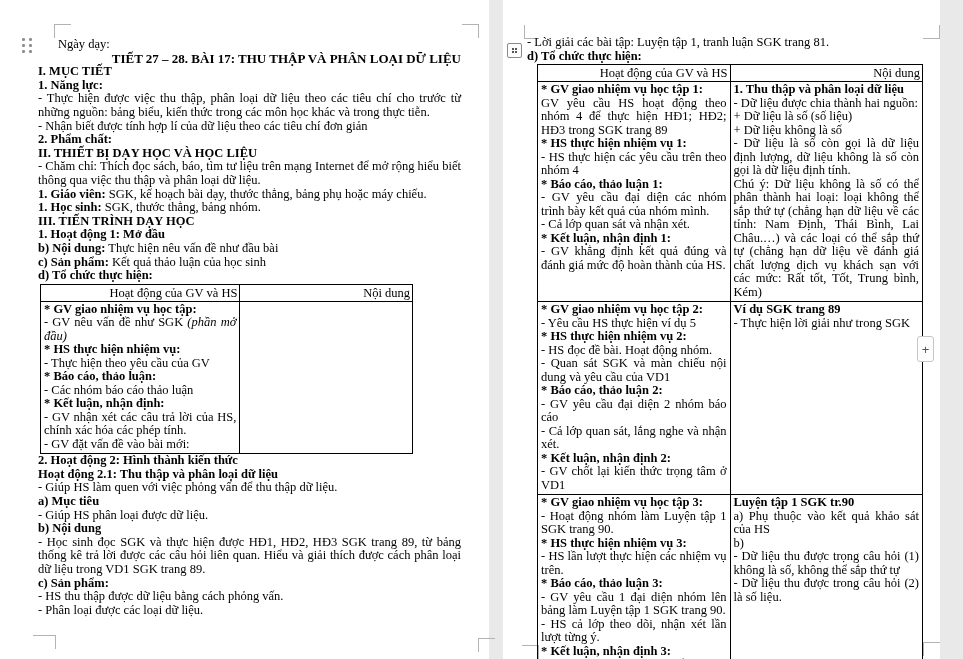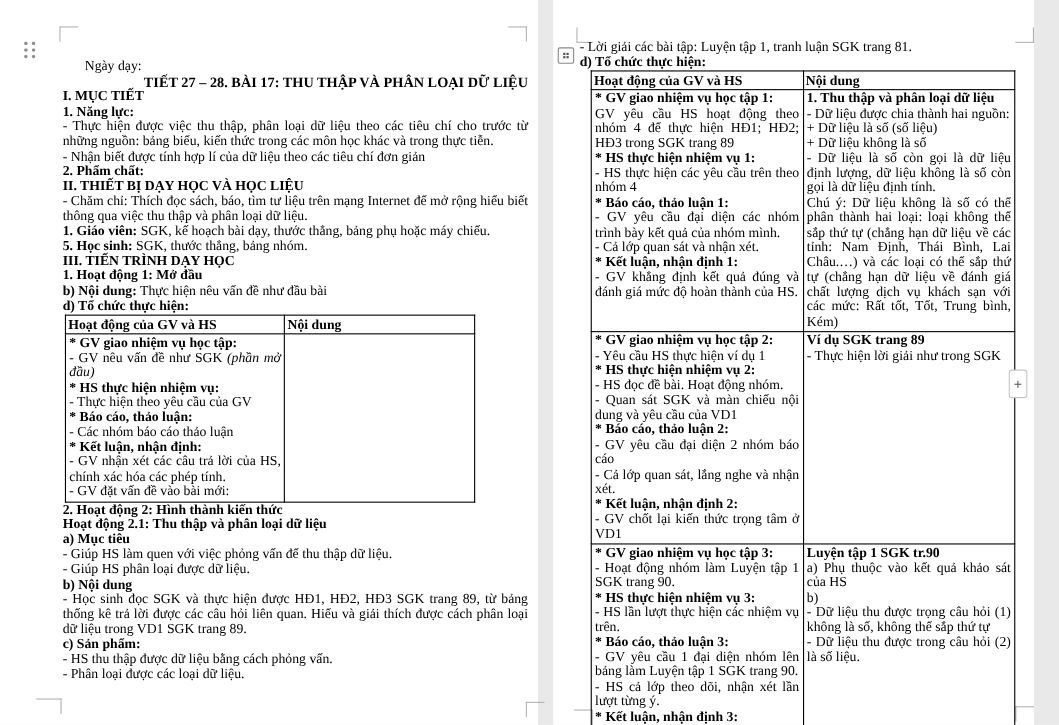--- a/index.html
+++ b/index.html
@@ -6,29 +6,29 @@
   body{
     width:963px;height:659px;overflow:hidden;position:relative;
     background:#e9e9e9;
     font-family:"Liberation Serif","DejaVu Serif",serif;
     color:#000;
   }
   .page{position:absolute;top:0;height:659px;background:#fff;}
   .page1{left:0;width:489px;}
   .page2{left:503px;width:437px;}
   .textarea{position:absolute;top:0;}
-  .page1 .textarea{left:57px;width:423px;padding-top:54px;}
+  .page1 .textarea{left:38px;width:423px;padding-top:38px;}
   .page2 .textarea{left:24px;width:396px;padding-top:36px;}
   .para{font-size:12.5px;line-height:13.6px;text-align:justify;}
   .para.center{text-align:right;font-size:13px;}
   .para.indent{text-indent:20px;}
   .para b{font-weight:bold;}
   .doc-table{border-collapse:collapse;table-layout:fixed;margin-top:1px;}
   .doc-table,.doc-table th,.doc-table td{border:1.6px solid #000;}
-  .doc-table th{font-size:12.5px;font-weight:bold;text-align:left;padding:1px 2px;line-height:14px;}
+  .doc-table th{font-size:12.5px;font-weight:normal;text-align:right;padding:1px 2px;line-height:14px;}
   .doc-table td{vertical-align:top;padding:1px 3px 2px 3px;}
   .doc-table td .para{line-height:13.5px;}
   .t1{width:373px;margin-left:2px;}
   .t2{width:386px;margin-left:10px;}
   
   .crop{position:absolute;width:16px;height:13px;border:0 solid #b3b3b3;}
   .crop.tl1{left:54px;top:24px;border-top-width:1px;border-left-width:1px;}
   .crop.tr1{left:462px;top:24px;border-top-width:1px;border-right-width:1px;}
   .crop.bl1{left:33px;top:635px;width:22px;border-top-width:1px;border-right-width:1px;}
   .crop.br1{left:478px;top:638px;border-top-width:1px;border-left-width:1px;}
@@ -75,24 +75,25 @@
           <div class="para indent">Ngày dạy:</div>
           <div class="para center"><b>TIẾT 27 – 28. BÀI 17: THU THẬP VÀ PHÂN LOẠI DỮ LIỆU</b></div>
           <div class="para"><b>I. MỤC TIẾT</b></div>
           <div class="para"><b>1. Năng lực:</b></div>
           <div class="para">- Thực hiện được việc thu thập, phân loại dữ liệu theo các tiêu chí cho trước từ những nguồn: bảng biểu, kiến thức trong các môn học khác và trong thực tiễn.</div>
           <div class="para">- Nhận biết được tính hợp lí của dữ liệu theo các tiêu chí đơn giản</div>
           <div class="para"><b>2. Phẩm chất:</b></div>
           <div class="para"><b>II. THIẾT BỊ DẠY HỌC VÀ HỌC LIỆU</b></div>
           <div class="para">- Chăm chỉ: Thích đọc sách, báo, tìm tư liệu trên mạng Internet để mở rộng hiểu biết thông qua việc thu thập và phân loại dữ liệu.</div>
           <div class="para"><b>1. Giáo viên:</b> SGK, kế hoạch bài dạy, thước thẳng, bảng phụ hoặc máy chiếu.</div>
-          <div class="para"><b>5. Học sinh:</b> SGK, thước thẳng, bảng nhóm.</div>
+          <div class="para"><b>1. Học sinh:</b> SGK, thước thẳng, bảng nhóm.</div>
           <div class="para"><b>III. TIẾN TRÌNH DẠY HỌC</b></div>
           <div class="para"><b>1. Hoạt động 1: Mở đầu</b></div>
           <div class="para"><b>b) Nội dung:</b> Thực hiện nêu vấn đề như đầu bài</div>
+          <div class="para"><b>c) Sản phẩm:</b> Kết quả thảo luận của học sinh</div>
           <div class="para"><b>d) Tổ chức thực hiện:</b></div>
         </div>
 
       <table class="doc-table t1">
         <colgroup>
             <col style="width:53.6%">
             <col>
           </colgroup>
         <tbody>
             <tr>
@@ -116,22 +117,22 @@
           <td>
                 <div></div>
               </td>
         </tr>
       </tbody>
         </table>
 
       <div>
           <div class="para"><b>2. Hoạt động 2: Hình thành kiến thức</b></div>
           <div class="para"><b>Hoạt động 2.1: Thu thập và phân loại dữ liệu</b></div>
+          <div class="para">- Giúp HS làm quen với việc phỏng vấn để thu thập dữ liệu.</div>
           <div class="para"><b>a) Mục tiêu</b></div>
-          <div class="para">- Giúp HS làm quen với việc phỏng vấn để thu thập dữ liệu.</div>
           <div class="para">- Giúp HS phân loại được dữ liệu.</div>
           <div class="para"><b>b) Nội dung</b></div>
           <div class="para">- Học sinh đọc SGK và thực hiện được HĐ1, HĐ2, HĐ3 SGK trang 89, từ bảng thống kê trả lời được các câu hỏi liên quan. Hiểu và giải thích được cách phân loại dữ liệu trong VD1 SGK trang 89.</div>
           <div class="para"><b>c) Sản phẩm:</b></div>
           <div class="para">- HS thu thập được dữ liệu bằng cách phỏng vấn.</div>
           <div class="para">- Phân loại được các loại dữ liệu.</div>
         </div>
     </div>
 
     <div class="drag-handle" title="">
@@ -195,21 +196,21 @@
                   <div class="para">+ Dữ liệu không là số</div>
                   <div class="para">- Dữ liệu là số còn gọi là dữ liệu định lượng, dữ liệu không là số còn gọi là dữ liệu định tính.</div>
                   <div class="para">Chú ý: Dữ liệu không là số có thể phân thành hai loại: loại không thể sắp thứ tự (chẳng hạn dữ liệu về các tỉnh: Nam Định, Thái Bình, Lai Châu.…) và các loại có thể sắp thứ tự (chẳng hạn dữ liệu về đánh giá chất lượng dịch vụ khách sạn với các mức: Rất tốt, Tốt, Trung bình, Kém)</div>
                 </div>
               </td>
         </tr>
         <tr>
           <td>
                 <div>
                   <div class="para"><b>* GV giao nhiệm vụ học tập 2:</b></div>
-                  <div class="para">- Yêu cầu HS thực hiện ví dụ 1</div>
+                  <div class="para">- Yêu cầu HS thực hiện ví dụ 5</div>
                   <div class="para"><b>* HS thực hiện nhiệm vụ 2:</b></div>
                   <div class="para">- HS đọc đề bài. Hoạt động nhóm.</div>
                   <div class="para">- Quan sát SGK và màn chiếu nội dung và yêu cầu của VD1</div>
                   <div class="para"><b>* Báo cáo, thảo luận 2:</b></div>
                   <div class="para">- GV yêu cầu đại diện 2 nhóm báo cáo</div>
                   <div class="para">- Cả lớp quan sát, lắng nghe và nhận xét.</div>
                   <div class="para"><b>* Kết luận, nhận định 2:</b></div>
                   <div class="para">- GV chốt lại kiến thức trọng tâm ở VD1</div>
                 </div>
               </td>

